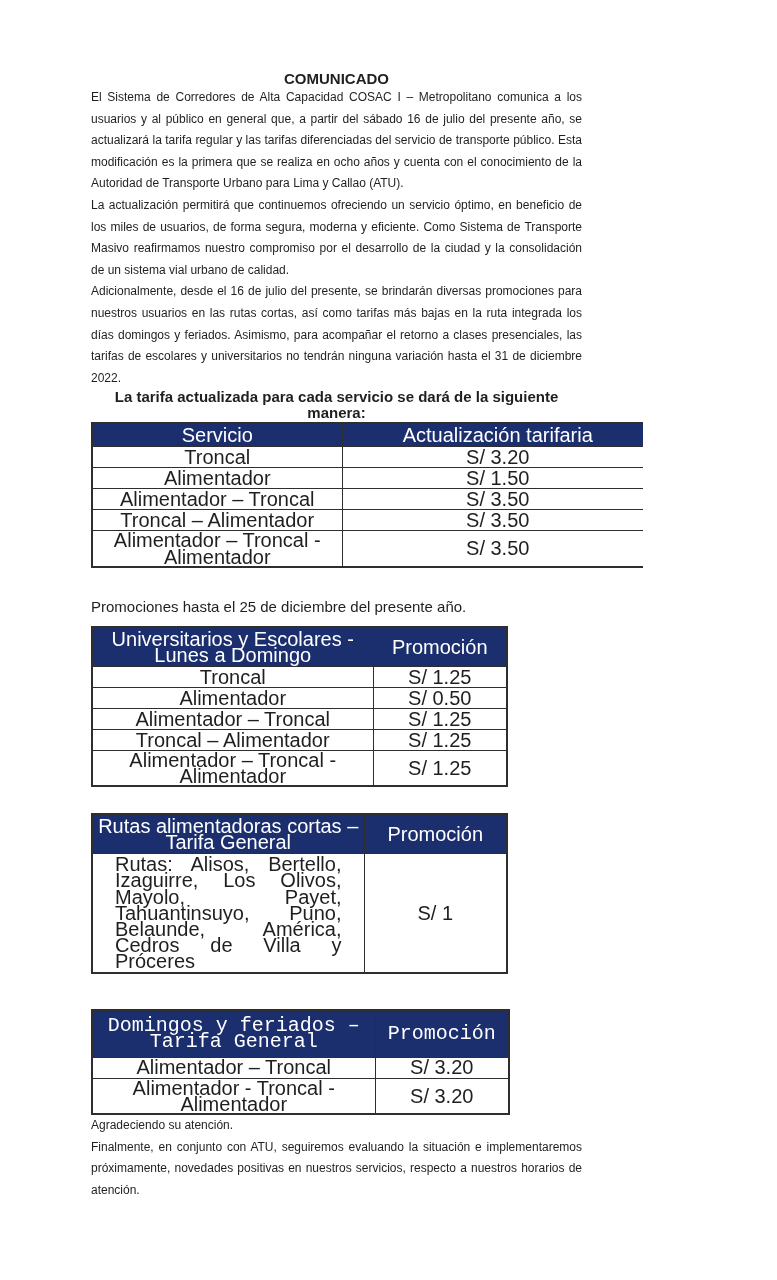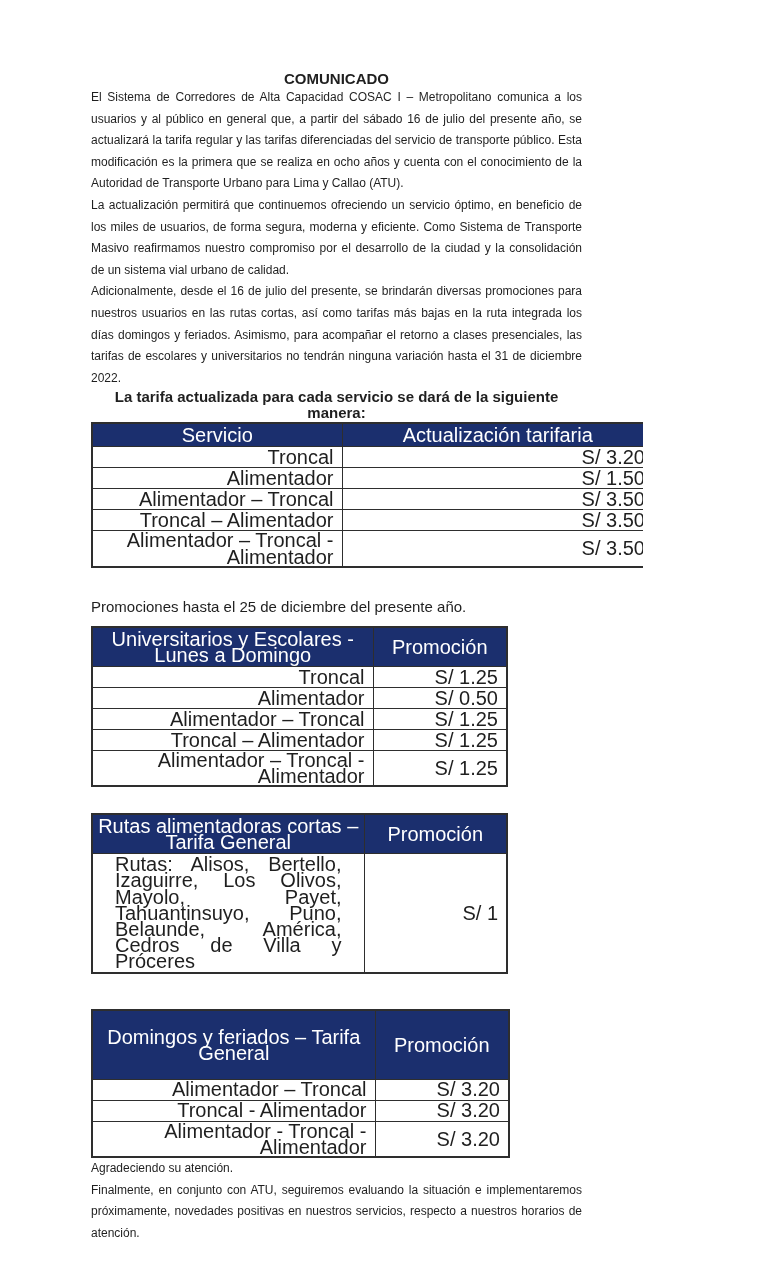--- a/index.html
+++ b/index.html
@@ -55,30 +55,30 @@
   }
   th {
     background: var(--header-bg, #1b2f6e);
     color: var(--header-text, #ffffff);
     font-weight: normal;
     text-align: center;
     line-height: 16px;
     padding: 3px 2px;
   }
   td {
-    text-align: right;
+    text-align: center;
     line-height: 16.2px;
     padding: 1px 8px;
     height: 18px;
   }
   .t-fares   { margin-top: 1px;  width: 562px; }
   .t-student { margin-top: 11px; width: 415px; }
   .t-routes  { margin-top: 26px; width: 415px; }
   .t-sunday  { margin-top: 35px; width: 417px; }
-  .t-sunday th { padding: 18px 2px; }
+  .t-sunday th { padding: 7px 2px; font-family: Liberation Mono, monospace; }
   .routes-cell {
     text-align: justify;
     line-height: 16.2px;
     padding: 2px 22px;
     height: auto;
   }
   .closing-1 { margin-top: 36px; }
   .closing-2 { margin-top: 9px;  text-align: left; }
   .closing-3 { margin-top: 12px; text-align: left; }
 </style>
@@ -188,24 +188,20 @@
     <tbody>
         <tr>
       <th>Domingos y feriados – Tarifa General</th>
       <th>Promoción</th>
     </tr>
     <tr>
       <td>Alimentador – Troncal</td>
       <td>S/ 3.20</td>
     </tr>
     <tr>
-      <td>Troncal - Alimentador</td>
-      <td>S/ 3.20</td>
-    </tr>
-    <tr>
       <td>Alimentador - Troncal - Alimentador</td>
       <td>S/ 3.20</td>
     </tr>
   </tbody>
     </table>
 
   <p class="body closing-2">Agradeciendo su atención.</p>
   <p class="body closing-1">Finalmente, en conjunto con ATU, seguiremos evaluando la situación e implementaremos próximamente, novedades positivas en nuestros servicios, respecto a nuestros horarios de atención.</p>
 
 </div>

